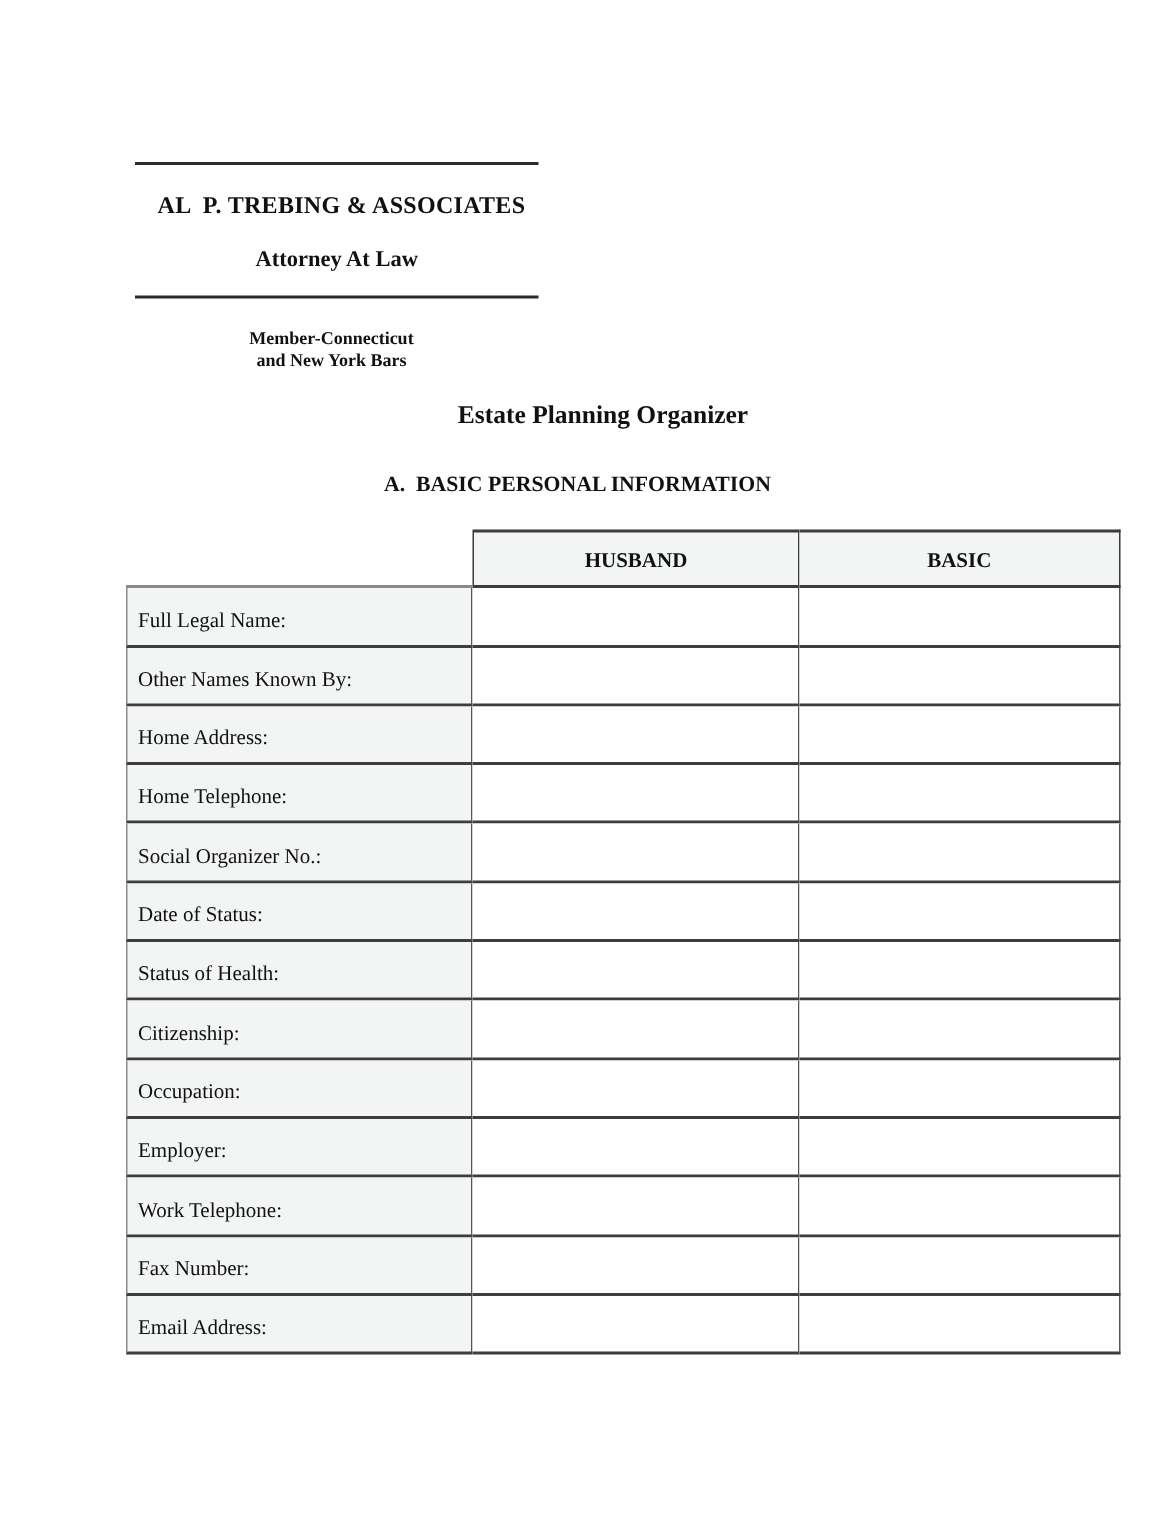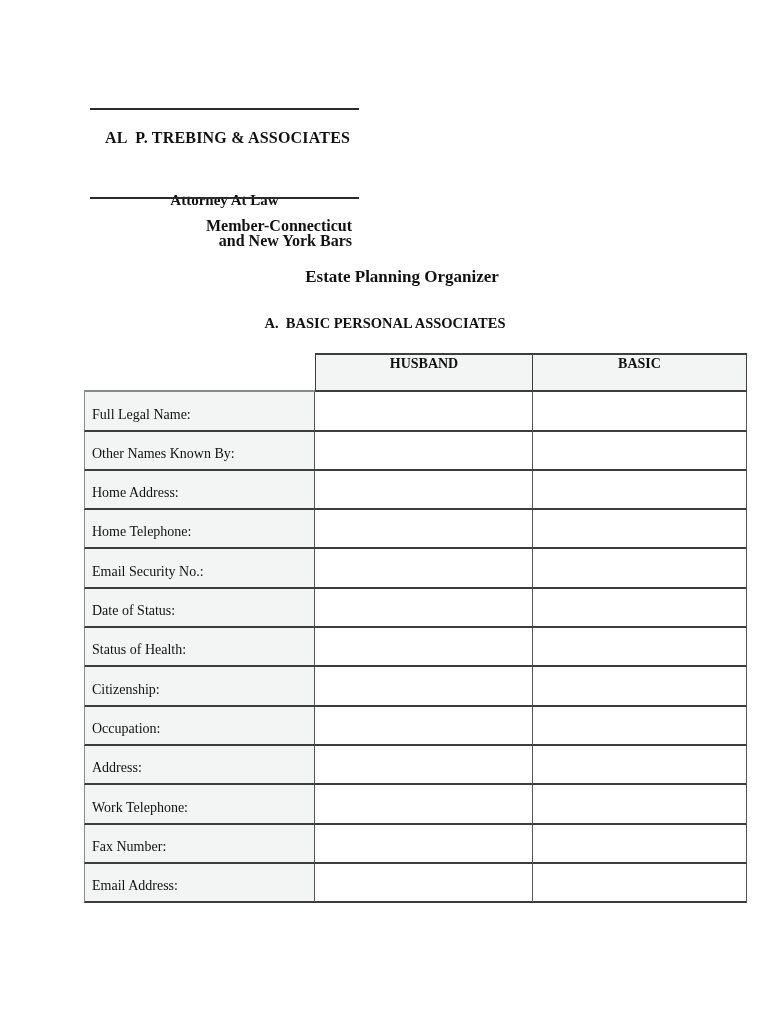--- a/index.html
+++ b/index.html
@@ -36,29 +36,28 @@
     letter-spacing: 0.2px;
   }
   .firm-subtitle {
     position: absolute;
     left: 90px;
     top: 165px;
     width: 269px;
     text-align: center;
     font-size: 15px;
     font-weight: bold;
-    margin-top: 27px;
   }
   .member-block {
     position: absolute;
     left: 90px;
     top: 218px;
     width: 262px;
-    text-align: right;
-    font-size: 16px;
+    text-align: center;
+    font-size: 12px;
     font-weight: bold;
     line-height: 15px;
   }
   .doc-title {
     position: absolute;
     left: 0;
     top: 267px;
     width: 770px;
     text-align: center;
     font-size: 17px;
@@ -93,21 +92,21 @@
     border-bottom: 2px solid #8a8a8a;
   }
   .cell-header {
     background: #f3f4f4;
     border-top: 2px solid #3d3d3d;
     border-right: 1.5px solid #3d3d3d;
     border-bottom: 2px solid #3d3d3d;
     display: flex;
     align-items: flex-end;
     justify-content: center;
-    padding-bottom: 18px;
+    padding-bottom: 7px;
     font-size: 14px;
     font-weight: bold;
   }
   .cell-header-first {
     border-left: 1.5px solid #3d3d3d;
   }
   .cell-label {
     background: #f3f4f4;
     border-left: 1.5px solid #8a8a8a;
     border-right: 1.5px solid #555555;
@@ -133,21 +132,21 @@
   <div class="firm-subtitle">Attorney At Law</div>
 
   <div class="rule rule-bottom"></div>
 
   <div class="member-block">
     <div>Member-Connecticut</div>
     <div>and New York Bars</div>
   </div>
 
   <div class="doc-title">Estate Planning Organizer</div>
-  <div class="section-heading">A.  BASIC PERSONAL ASSOCIATES</div>
+  <div class="section-heading">A.  BASIC PERSONAL INFORMATION</div>
 
   <div class="info-table">
 
     <div class="cell cell-ghost"></div>
     <div class="cell cell-header cell-header-first">HUSBAND</div>
     <div class="cell cell-header">BASIC</div>
 
     <div class="cell cell-label">Full Legal Name:</div>
     <div class="cell cell-input"></div>
     <div class="cell cell-input"></div>
@@ -157,41 +156,41 @@
     <div class="cell cell-input"></div>
 
     <div class="cell cell-label">Home Address:</div>
     <div class="cell cell-input"></div>
     <div class="cell cell-input"></div>
 
     <div class="cell cell-label">Home Telephone:</div>
     <div class="cell cell-input"></div>
     <div class="cell cell-input"></div>
 
-    <div class="cell cell-label">Email Security No.:</div>
+    <div class="cell cell-label">Social Organizer No.:</div>
     <div class="cell cell-input"></div>
     <div class="cell cell-input"></div>
 
     <div class="cell cell-label">Date of Status:</div>
     <div class="cell cell-input"></div>
     <div class="cell cell-input"></div>
 
     <div class="cell cell-label">Status of Health:</div>
     <div class="cell cell-input"></div>
     <div class="cell cell-input"></div>
 
     <div class="cell cell-label">Citizenship:</div>
     <div class="cell cell-input"></div>
     <div class="cell cell-input"></div>
 
     <div class="cell cell-label">Occupation:</div>
     <div class="cell cell-input"></div>
     <div class="cell cell-input"></div>
 
-    <div class="cell cell-label">Address:</div>
+    <div class="cell cell-label">Employer:</div>
     <div class="cell cell-input"></div>
     <div class="cell cell-input"></div>
 
     <div class="cell cell-label">Work Telephone:</div>
     <div class="cell cell-input"></div>
     <div class="cell cell-input"></div>
 
     <div class="cell cell-label">Fax Number:</div>
     <div class="cell cell-input"></div>
     <div class="cell cell-input"></div>

